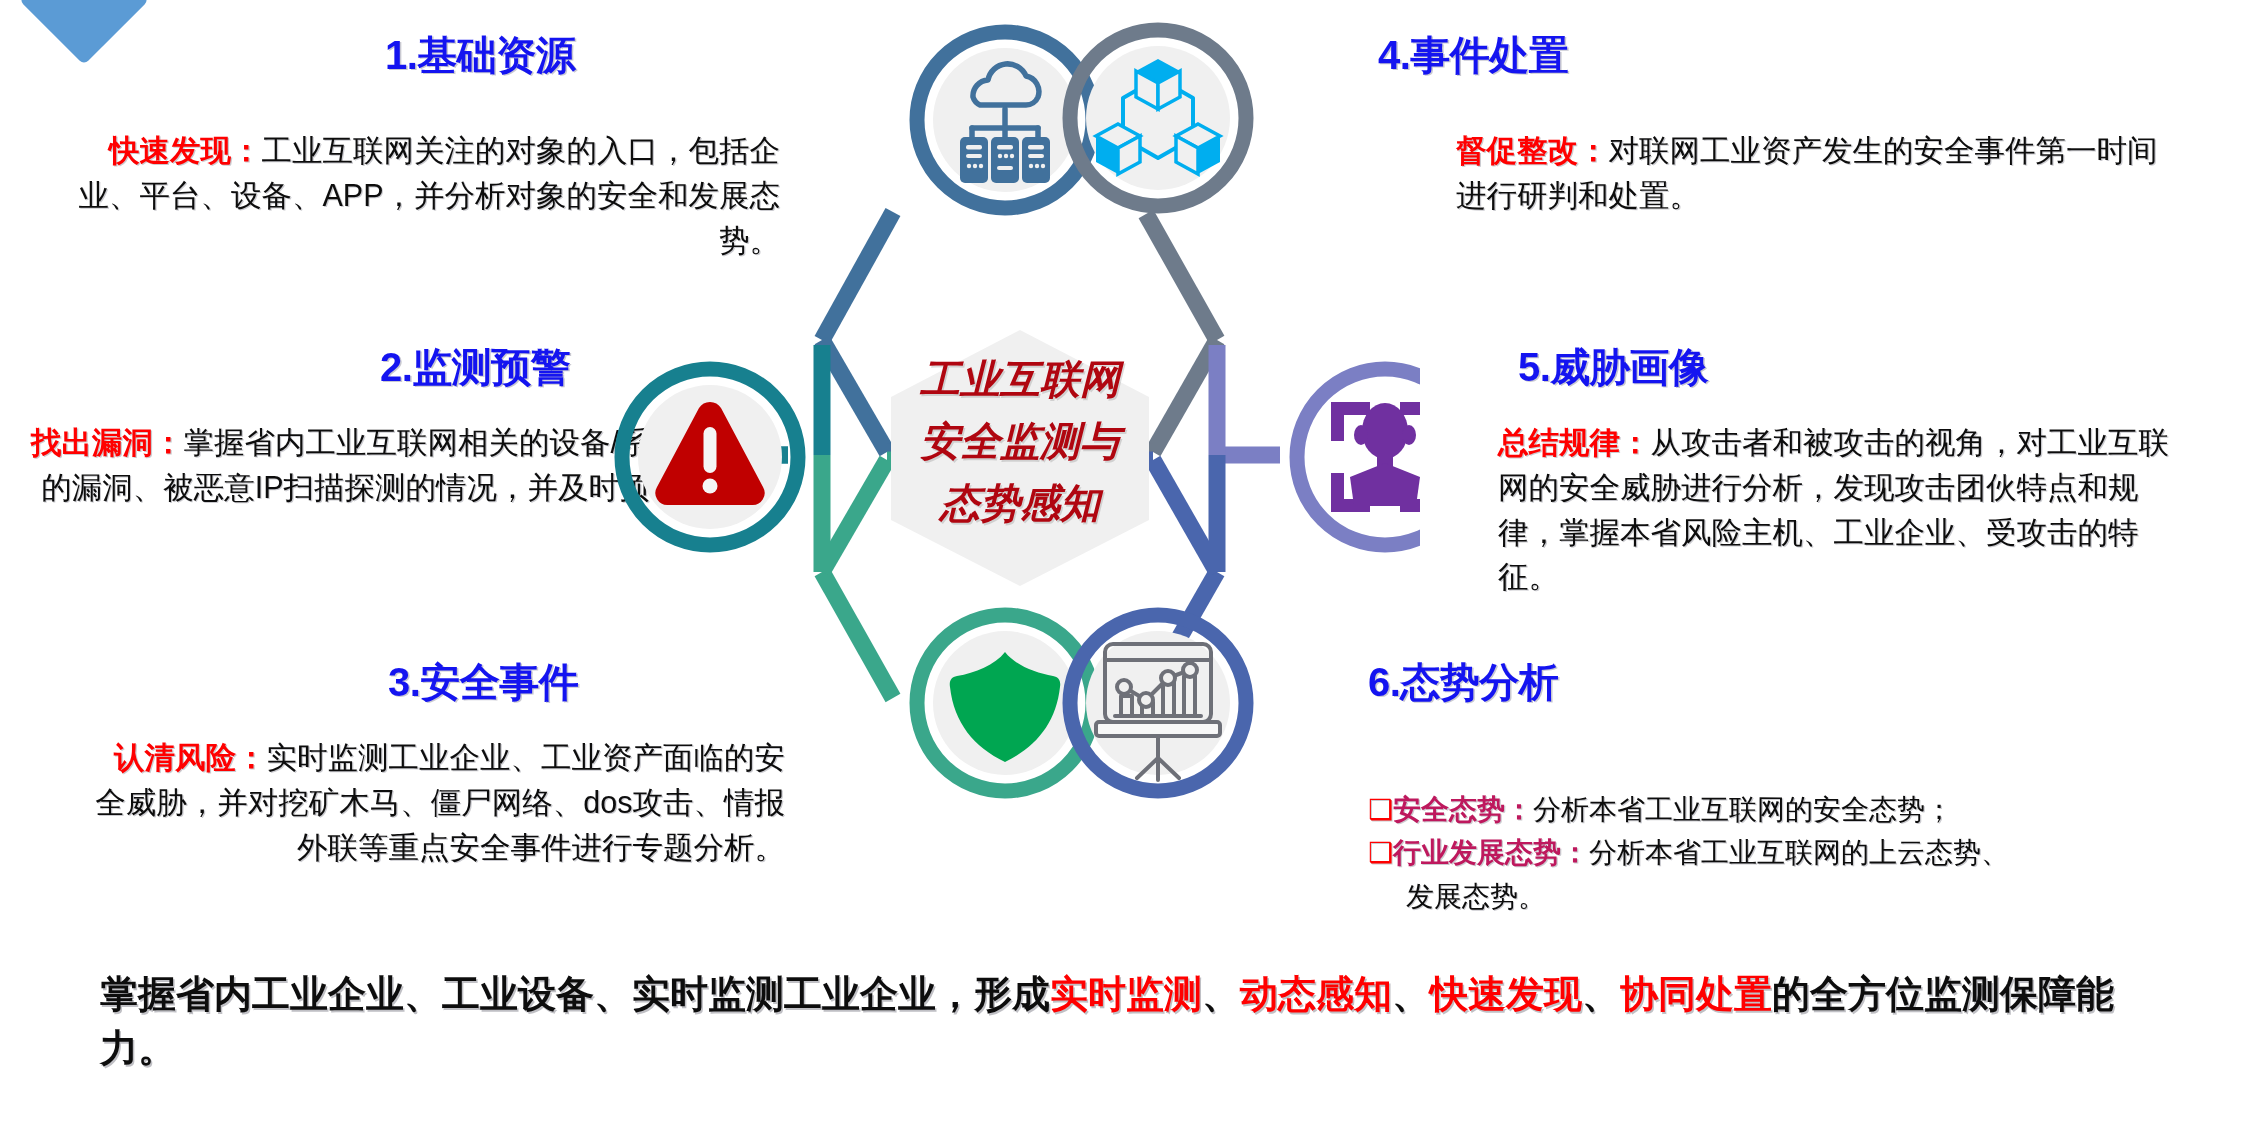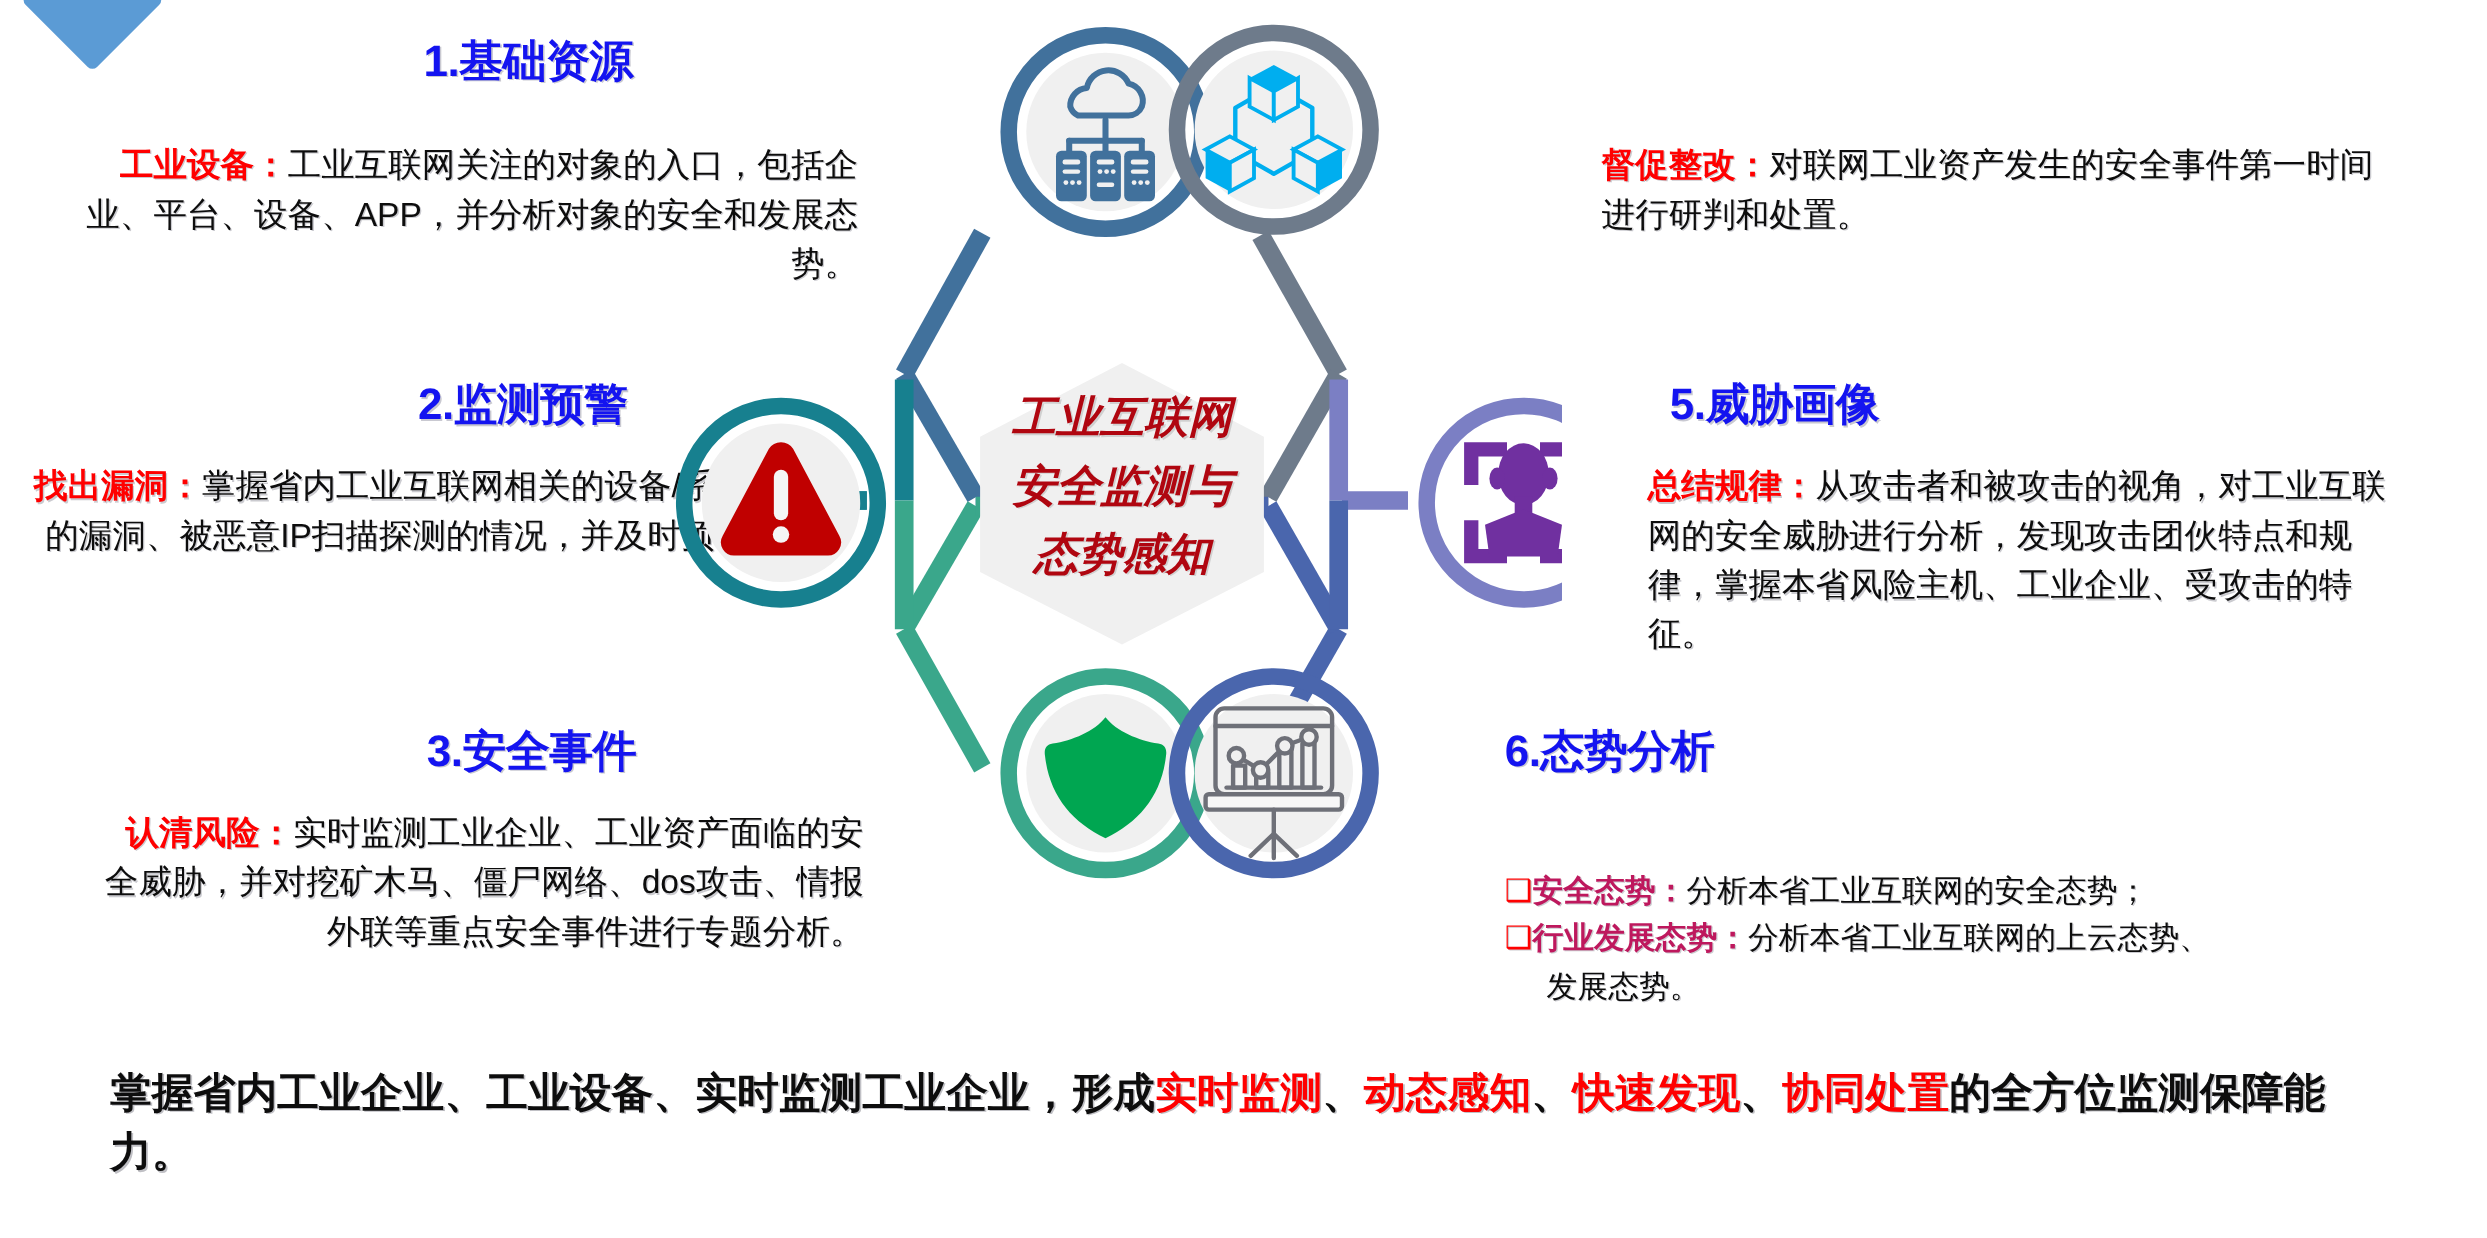--- a/index.html
+++ b/index.html
@@ -98,28 +98,29 @@
   #summary .hl { color: #ff0000; margin-top: 12px; }
 </style>
 </head>
 <body>
 
 <div id="slide">
 
   <div class="corner-chevron"></div>
 
   <div class="sec-head" style="left:385px; top:28px;"><span>1.</span><span>基础资源</span></div>
-  <div class="sec-body ta-right" style="left:70px; top:128px; width:710px;"><span class="lead">工业设备：</span><span>工业互联网关注的对象的入口，包括企业、平台、设备、APP，并分析对象的安全和发展态势。</span></div>
+  <div class="sec-body ta-right" style="left:70px; top:128px; width:710px;"><span class="lead">快速发现：</span><span>工业互联网关注的对象的入口，包括企业、平台、设备、APP，并分析对象的安全和发展态势。</span></div>
 
   <div class="sec-head" style="left:380px; top:340px;"><span>2.</span><span>监测预警</span></div>
   <div class="sec-body ta-right" style="left:30px; top:420px; width:650px;"><span class="lead">找出漏洞：</span><span>掌握省内工业互联网相关的设备/系统的漏洞、被恶意IP扫描探测的情况，并及时预警</span></div>
 
   <div class="sec-head" style="left:388px; top:655px;"><span>3.</span><span>安全事件</span></div>
   <div class="sec-body ta-right" style="left:95px; top:735px; width:690px;"><span class="lead">认清风险：</span><span>实时监测工业企业、工业资产面临的安全威胁，并对挖矿木马、僵尸网络、dos攻击、情报外联等重点安全事件进行专题分析。</span></div>
 
+  <div class="sec-head" style="left:1378px; top:28px;"><span>4.</span><span>事件处置</span></div>
   <div class="sec-body ta-left" style="left:1456px; top:128px; width:730px;"><span class="lead">督促整改：</span><span>对联网工业资产发生的安全事件第一时间进行研判和处置。</span></div>
 
   <div class="sec-head" style="left:1518px; top:340px;"><span>5.</span><span>威胁画像</span></div>
   <div class="sec-body ta-left" style="left:1498px; top:420px; width:700px;"><span class="lead">总结规律：</span><span>从攻击者和被攻击的视角，对工业互联网的安全威胁进行分析，发现攻击团伙特点和规律，掌握本省风险主机、工业企业、受攻击的特征。</span></div>
 
   <div class="sec-head" style="left:1368px; top:655px;"><span>6.</span><span>态势分析</span></div>
   <div style="position:absolute; left:1368px; top:788px; width:790px;">
     <div class="bullet-row"><span class="sq">❑</span><span class="bl">安全态势：</span><span>分析本省工业互联网的安全态势；</span></div>
     <div class="bullet-row"><span class="sq">❑</span><span class="bl">行业发展态势：</span><span>分析本省工业互联网的上云态势、</span></div>
     <div class="bullet-row bullet-indent">发展态势。</div>

